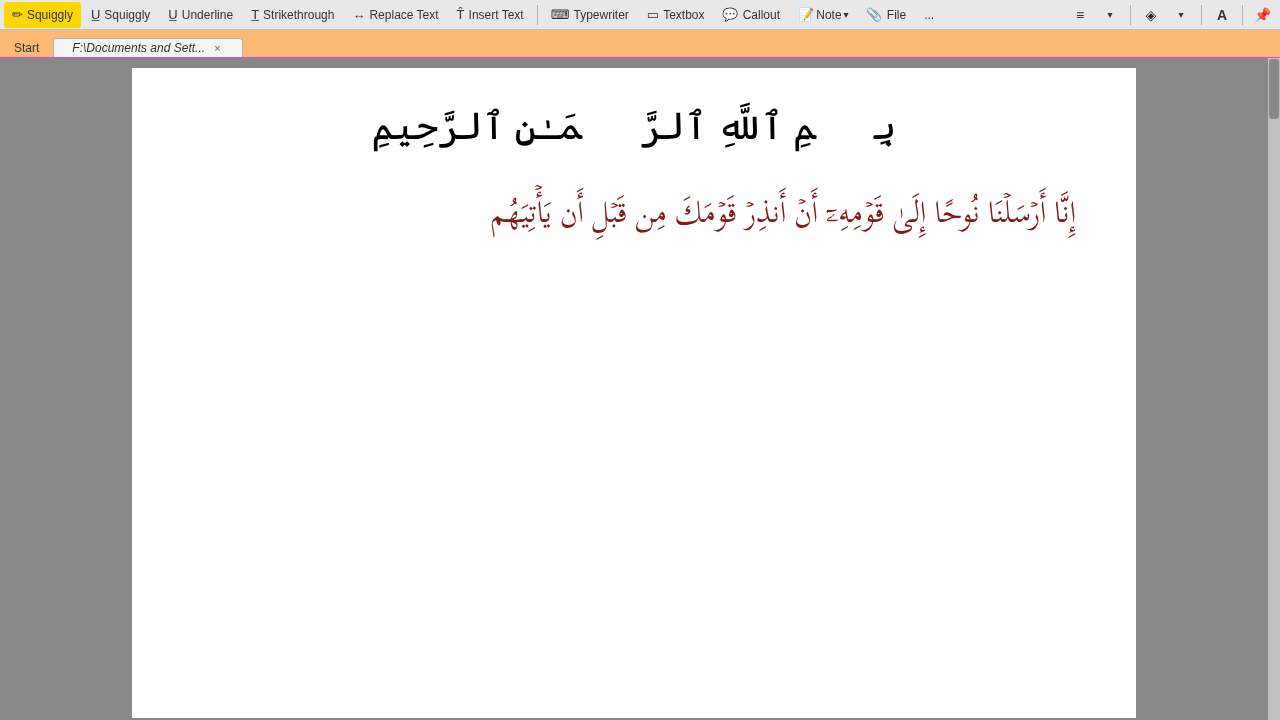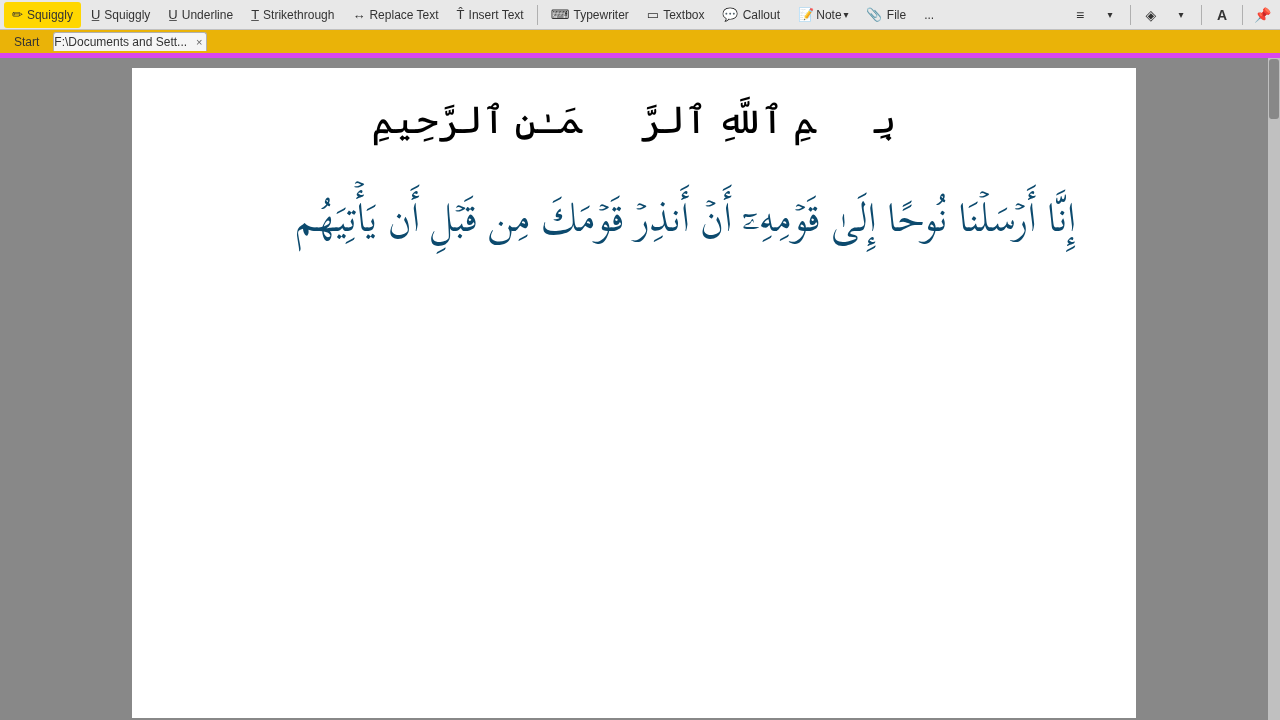--- a/index.html
+++ b/index.html
@@ -51,45 +51,46 @@
       height: 24px;
       border-radius: 3px;
       cursor: pointer;
       font-size: 14px;
       color: #333;
     }
 
     
     .tabbar {
       display: flex;
-      align-items: center;
+      align-items: flex-end;
       height: 28px;
-      background: #eab308;
-      border-bottom: 5px solid #d946ef;
+      background: #fdba74;
+      border-bottom: 1px solid #d946ef;
       padding: 0 4px;
       gap: 4px;
     }
     .tab-start {
       padding: 2px 10px;
       font-size: 12px;
       color: #333;
       cursor: pointer;
     }
     .tab-file {
       display: flex;
       align-items: center;
       gap: 6px;
-      padding: 2px 0;
+      padding: 2px 18px;
       background: #f5f5f5;
       border: 1px solid #b0b0b0;
       border-bottom: none;
       border-radius: 3px 3px 0 0;
       font-size: 12px;
       color: #333;
       cursor: pointer;
+      font-style: italic;
     }
     .tab-close {
       font-size: 11px;
       color: #666;
       cursor: pointer;
       padding: 1px 3px;
       border-radius: 2px;
     }
 
     
@@ -103,43 +104,43 @@
       overflow-y: auto;
       display: flex;
       justify-content: center;
       padding: 10px;
       background: #888;
     }
     .page {
       background: white;
       width: 1004px;
       min-height: 650px;
-      padding: 18px 60px;
+      padding: 24px 60px;
       position: relative;
       direction: rtl;
     }
 
     
     .arabic-line {
       text-align: center;
       direction: rtl;
       unicode-bidi: bidi-override;
       line-height: 1.8;
       position: relative;
     }
     .bismillah {
       font-size: 38px;
       margin-bottom: 20px;
       font-family: 'Traditional Arabic', 'Arabic Typesetting', serif;
       color: #000;
     }
     .quran-text {
-      font-size: 40px;
+      font-size: 30px;
       font-family: 'Traditional Arabic', 'Arabic Typesetting', 'Scheherazade New', serif;
-      color: #0c4a6e;
+      color: #7f1d1d;
       line-height: 2.2;
       text-align: justify;
       margin-bottom: 10px;
     }
 
     
     .scrollbar-track {
       width: 12px;
       background: #c0c0c0;
       display: flex;

